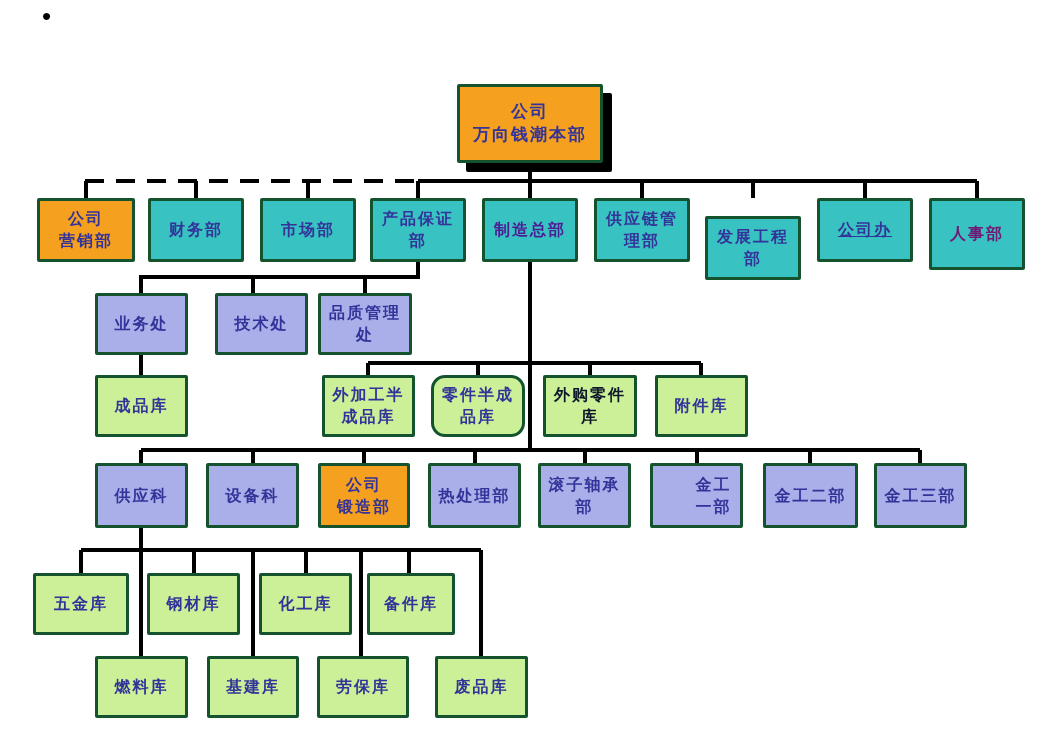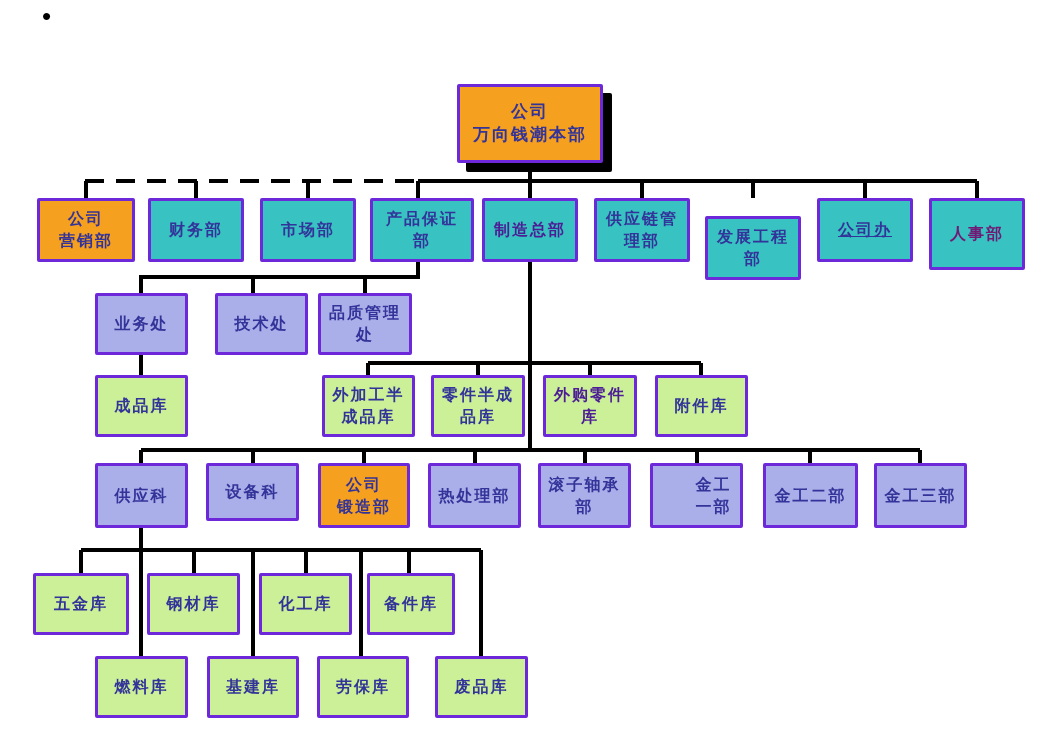--- a/index.html
+++ b/index.html
@@ -20,21 +20,21 @@
   }
   #title-text{
     font-size:28px;font-weight:bold;letter-spacing:9px;line-height:1.2;
   }
   #connector-layer{
     position:absolute;left:0;top:0;width:1052px;height:744px;
   }
   .node{
     position:absolute;
     box-sizing:border-box;
-    border:3px solid #6d28d9;
+    border:3px solid #14532d;
     border-radius:2px;
     display:flex;align-items:center;justify-content:center;
     text-align:center;
     font-weight:bold;
     font-size:16px;
     line-height:1.35;
     letter-spacing:2px;
     white-space:pre-line;
     z-index:2;
   }
@@ -98,43 +98,43 @@
       <polyline points="361,550 361,656" fill="none" stroke="#000000" stroke-width="4"></polyline>
       <polyline points="481,550 481,656" fill="none" stroke="#000000" stroke-width="4"></polyline>
     </svg>
   <div id="nodes-layer">
       <div class="node orange root" style="left: 457px; top: 84px; width: 146px; height: 79px; color: rgb(51, 51, 153);">公司
 万向钱潮本部</div>
       <div class="node orange" style="left: 37px; top: 198px; width: 98px; height: 64px; color: rgb(51, 51, 153);">公司
 营销部</div>
       <div class="node teal" style="left: 148px; top: 198px; width: 96px; height: 64px; color: rgb(51, 51, 153);">财务部</div>
       <div class="node teal" style="left: 260px; top: 198px; width: 96px; height: 64px; color: rgb(51, 51, 153);">市场部</div>
-      <div class="node teal" style="left: 370px; top: 198px; width: 104px; height: 64px; color: rgb(51, 51, 153);">产品保证
+      <div class="node teal" style="left: 370px; top: 198px; width: 96px; height: 64px; color: rgb(51, 51, 153);">产品保证
 部</div>
       <div class="node teal" style="left: 482px; top: 198px; width: 96px; height: 64px; color: #4c1d95;">制造总部</div>
       <div class="node teal" style="left: 594px; top: 198px; width: 96px; height: 64px; color: rgb(51, 51, 153);">供应链管
 理部</div>
       <div class="node teal" style="left: 705px; top: 198px; width: 96px; height: 64px; color: rgb(51, 51, 153); margin-top: 18px;">发展工程
 部</div>
       <div class="node teal" style="left: 817px; top: 198px; width: 96px; height: 64px; color: rgb(51, 51, 153); text-decoration: underline;">公司办</div>
       <div class="node teal" style="left: 929px; top: 198px; width: 96px; height: 72px; color: #701a75;">人事部</div>
       <div class="node lavender" style="left: 95px; top: 293px; width: 93px; height: 62px; color: rgb(51, 51, 153);">业务处</div>
       <div class="node lavender" style="left: 207px; top: 293px; width: 93px; height: 62px; color: rgb(51, 51, 153); margin-left: 8px;">技术处</div>
       <div class="node lavender" style="left: 318px; top: 293px; width: 94px; height: 62px; color: rgb(51, 51, 153);">品质管理
 处</div>
       <div class="node green" style="left: 95px; top: 375px; width: 93px; height: 62px; color: rgb(51, 51, 153);">成品库</div>
       <div class="node green" style="left: 322px; top: 375px; width: 93px; height: 62px; color: rgb(51, 51, 153);">外加工半
 成品库</div>
-      <div class="node green" style="left: 431px; top: 375px; width: 94px; height: 62px; color: rgb(51, 51, 153);">零件半成
+      <div class="node green" style="left: 431px; top: 375px; width: 94px; height: 62px; color: rgb(51, 51, 153); border-radius: 14px;">零件半成
 品库</div>
-      <div class="node green" style="left: 543px; top: 375px; width: 94px; height: 62px; color: #4c1d95;">外购零件
+      <div class="node green" style="left: 543px; top: 375px; width: 94px; height: 62px; color: #0f172a;">外购零件
 库</div>
       <div class="node green" style="left: 655px; top: 375px; width: 93px; height: 62px; color: rgb(51, 51, 153); text-align: center;">附件库</div>
       <div class="node lavender" style="left: 95px; top: 463px; width: 93px; height: 65px; color: rgb(51, 51, 153);">供应科</div>
-      <div class="node lavender" style="left: 206px; top: 463px; width: 93px; height: 58px; color: rgb(51, 51, 153);">设备科</div>
+      <div class="node lavender" style="left: 206px; top: 463px; width: 93px; height: 65px; color: rgb(51, 51, 153);">设备科</div>
       <div class="node orange" style="left: 318px; top: 463px; width: 92px; height: 65px; color: rgb(51, 51, 153);">公司
 锻造部</div>
       <div class="node lavender" style="left: 428px; top: 463px; width: 93px; height: 65px; color: rgb(51, 51, 153);">热处理部</div>
       <div class="node lavender" style="left: 538px; top: 463px; width: 93px; height: 65px; color: rgb(51, 51, 153);">滚子轴承
 部</div>
       <div class="node lavender" style="left: 650px; top: 463px; width: 93px; height: 65px; color: rgb(51, 51, 153); padding-left: 34px;">金工一部</div>
       <div class="node lavender" style="left: 763px; top: 463px; width: 95px; height: 65px; color: rgb(51, 51, 153);">金工二部</div>
       <div class="node lavender" style="left: 874px; top: 463px; width: 93px; height: 65px; color: rgb(51, 51, 153);">金工三部</div>
       <div class="node green" style="left: 33px; top: 573px; width: 96px; height: 62px; color: rgb(51, 51, 153); text-align: right;">五金库</div>
       <div class="node green" style="left: 147px; top: 573px; width: 93px; height: 62px; color: rgb(51, 51, 153);">钢材库</div>

